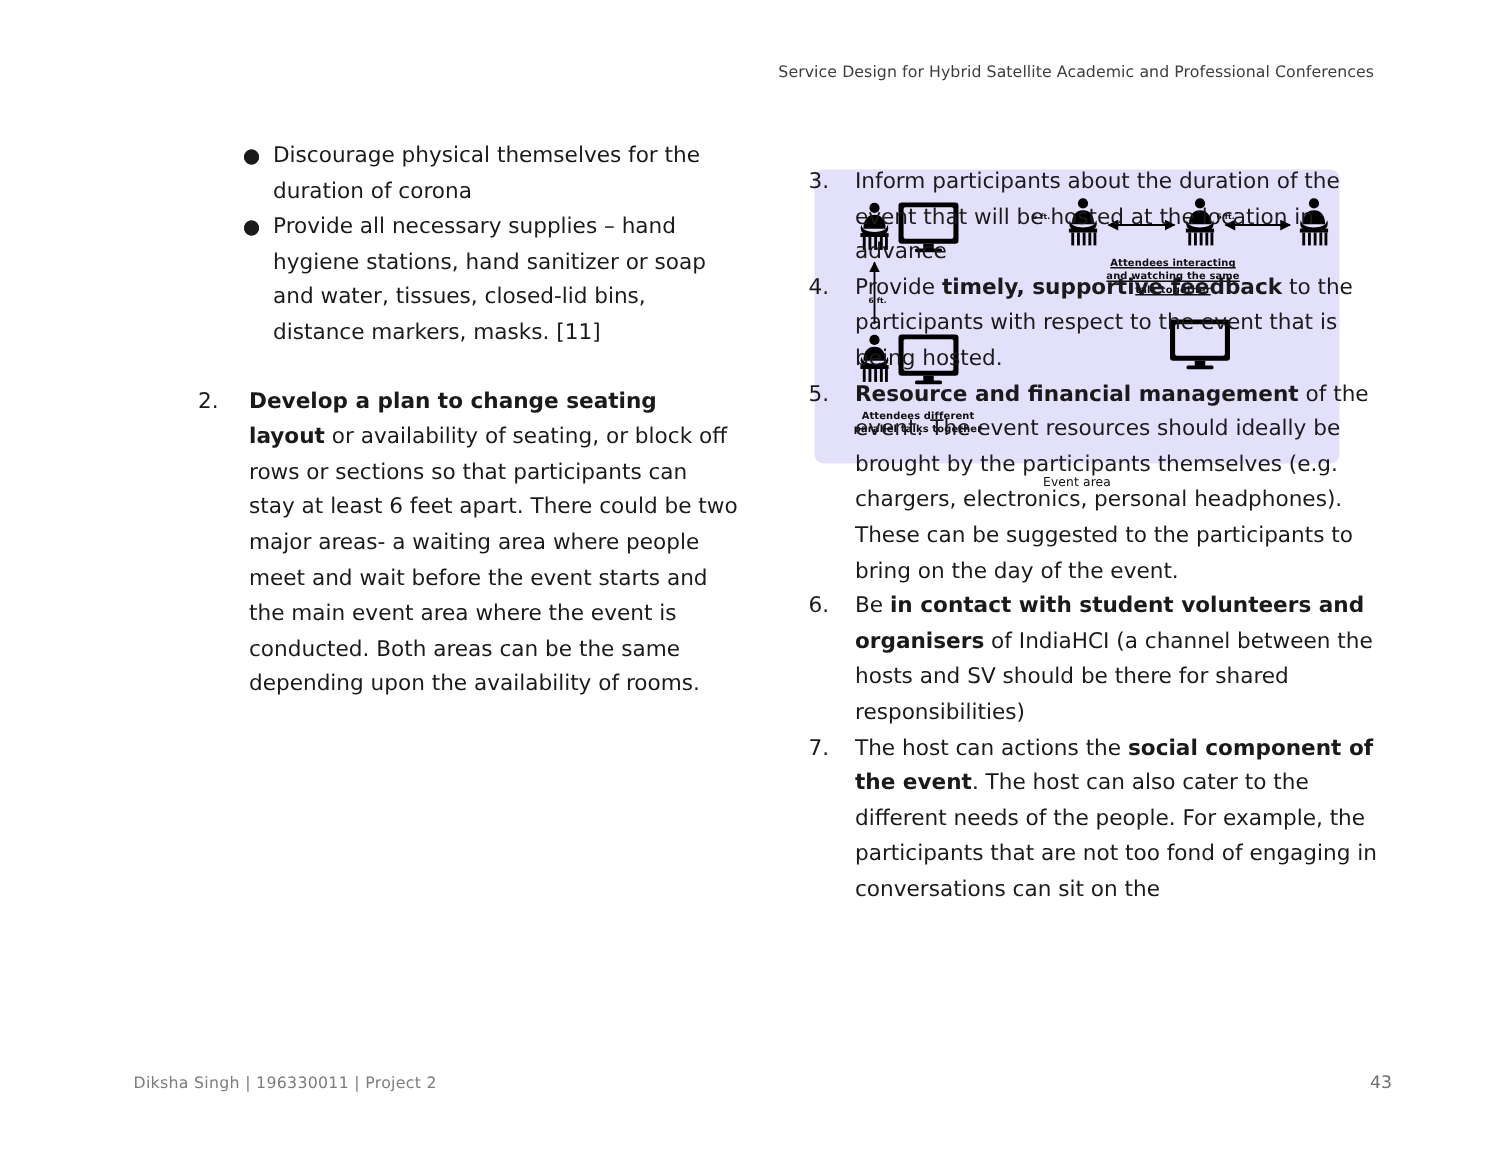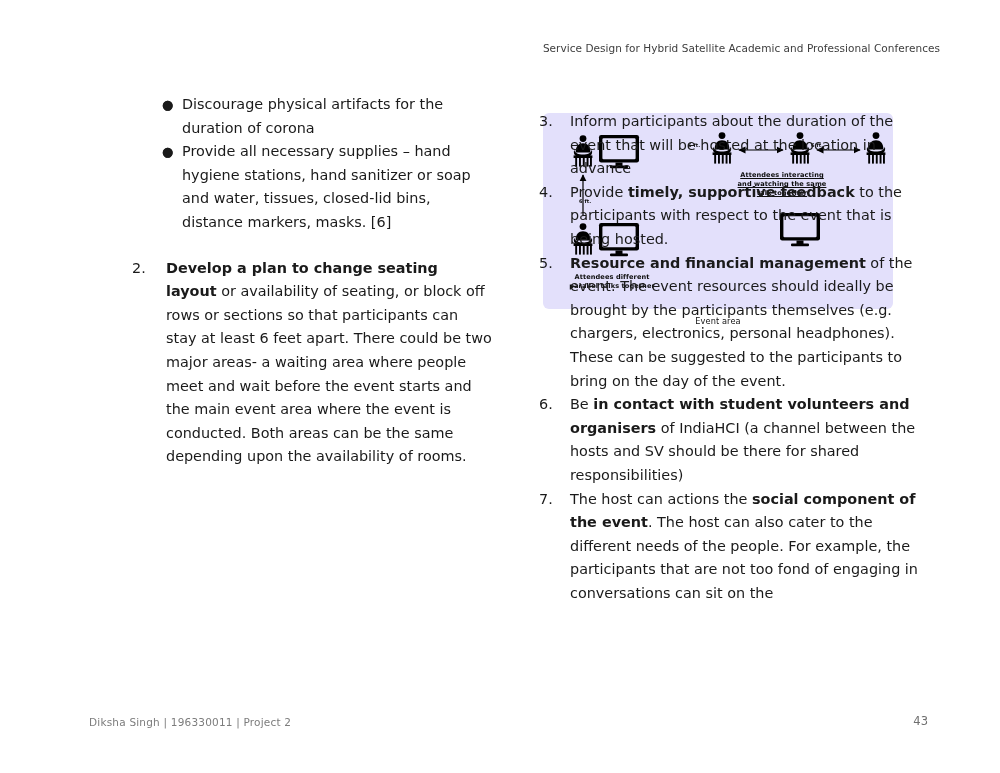--- a/index.html
+++ b/index.html
@@ -18,21 +18,21 @@
 
   .page {
     position: absolute;
     inset: 0;
   }
 
   
   .running-header {
     position: absolute;
     top: 42px;
-    right: 60px;
+    right: 84px;
     font-size: 10.5px;
     letter-spacing: 0.05px;
     color: #3d3d3d;
     white-space: nowrap;
   }
 
   
   .col-left {
     position: absolute;
     left: 110px;
@@ -194,28 +194,28 @@
 
   <div class="running-header">Service Design for Hybrid Satellite Academic and Professional Conferences</div>
 
   <div class="col-left">
     <ul class="bullets">
       <li class="bullet-item">
         <span class="dot">●</span>
       </li>
       <li class="bullet-item">
         <span class="dot">●</span>
-        <span>Discourage physical artifacts for the duration of corona</span>
+        <span>Discourage physical themselves for the duration of corona</span>
       </li>
       <li class="bullet-item">
         <span class="dot">●</span>
       </li>
       <li class="bullet-item">
         <span class="dot">●</span>
-        <span>Provide all necessary supplies – hand hygiene stations, hand sanitizer or soap and water, tissues, closed-lid bins, distance markers, masks. [6]</span>
+        <span>Provide all necessary supplies – hand hygiene stations, hand sanitizer or soap and water, tissues, closed-lid bins, distance markers, masks. [11]</span>
       </li>
     </ul>
 
     <ol class="numbers">
       <li class="num-item">
         <span class="num">2.</span>
         <span class="bold">Develop a plan to change seating layout</span><span> or availability of seating, or block off rows or sections so that participants can stay at least 6 feet apart. There could be two major areas- a waiting area where people meet and wait before the event starts and the main event area where the event is conducted. Both areas can be the same depending upon the availability of rooms.</span>
       </li>
     </ol>
   </div>

